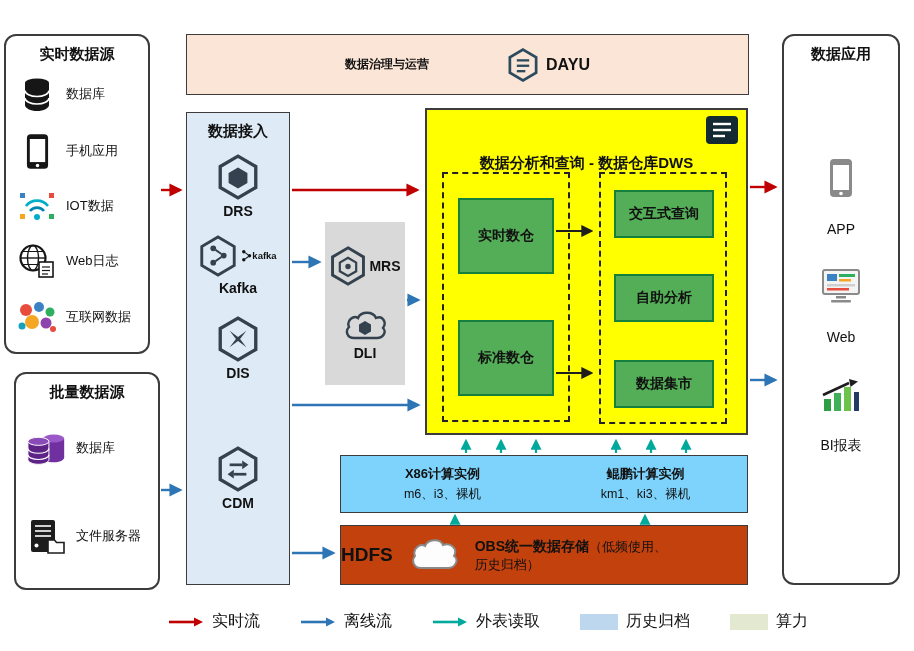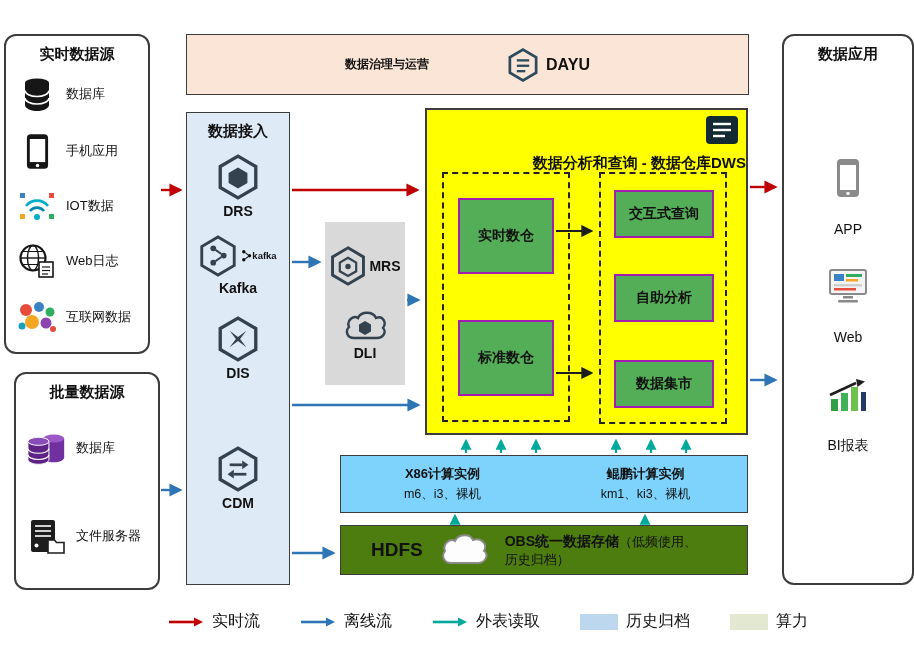--- a/index.html
+++ b/index.html
@@ -10,21 +10,21 @@
   .ptitle{font-weight:bold;font-size:15px;text-align:center;margin-top:9px;}
   .src-list{display:flex;flex-direction:column;justify-content:space-around;
             height:calc(100% - 38px);padding:2px 6px 8px 10px;}
   .src-item{display:flex;align-items:center;gap:8px;}
   .src-item .ic{width:42px;display:flex;justify-content:center;flex:0 0 42px;}
   .src-item .lbl{font-size:13px;line-height:1.25;}
   .svc{position:absolute;left:0;width:100%;display:flex;flex-direction:column;
        align-items:center;gap:3px;}
   .svc .nm{font-weight:bold;font-size:14px;}
   .kafka-row{display:flex;align-items:center;gap:2px;}
-  .greenbox{position:absolute;background:#54AE57;border:2px solid #a21caf;box-sizing:border-box;
+  .greenbox{position:absolute;background:#54AE57;border:2px solid #15803d;box-sizing:border-box;
             display:flex;align-items:center;justify-content:center;
             font-weight:bold;font-size:14px;color:#111;}
   .dashed{position:absolute;border:2px dashed #222;box-sizing:border-box;}
   .cell{flex:1;display:flex;flex-direction:column;align-items:center;justify-content:center;gap:3px;}
   .cell .t{font-weight:bold;font-size:13px;}
   .cell .d{font-size:12.5px;}
   .app-item{position:absolute;left:0;width:100%;display:flex;flex-direction:column;
             align-items:center;gap:23px;}
   .app-item .lbl{font-size:14px;}
   .legend{position:absolute;left:168px;top:611px;display:flex;align-items:center;gap:40px;}
@@ -232,21 +232,21 @@
         <svg width="44" height="34" viewBox="0 0 44 34">
           <path d="M11 29 C4 29 2 22 6 18 C3 11 11 6 15 9 C18 2 30 2 33 9 C40 6 44 14 40 19 C44 23 40 29 34 29 Z" fill="none" stroke="#33424E" stroke-width="2.4"></path>
           <polygon points="22,12 28,15.5 28,22.5 22,26 16,22.5 16,15.5" fill="#33424E"></polygon>
         </svg>
       </span>
       <span class="nm" style="font-weight:bold;font-size:14px;">DLI</span>
     </div>
   </div>
 
   <div class="panel" style="left:425px;top:108px;width:323px;height:327px;background:#FFFF00;">
-    <div style="position:absolute;top:12px;left:0;width:100%;text-align:right;font-weight:bold;font-size:15px;margin-top:32px;">数据分析和查询 - 数据仓库DWS</div>
+    <div style="position:absolute;top:12px;left:0;width:100%;text-align:center;font-weight:bold;font-size:15px;margin-top:32px;">数据分析和查询 - 数据仓库DWS</div>
     <span style="position:absolute;right:7px;top:5px;">
       <svg width="34" height="30" viewBox="0 0 34 30">
         <rect x="1" y="1" width="32" height="28" rx="4" fill="#132A33"></rect>
         <line x1="8" y1="9" x2="26" y2="9" stroke="#fff" stroke-width="2.4"></line>
         <line x1="8" y1="15" x2="26" y2="15" stroke="#fff" stroke-width="2.4"></line>
         <line x1="8" y1="21" x2="20" y2="21" stroke="#fff" stroke-width="2.4"></line>
       </svg>
     </span>
 
     <div class="dashed" style="left:15px;top:62px;width:128px;height:250px;">
@@ -265,34 +265,34 @@
     <div class="cell">
       <span class="t">X86计算实例</span>
       <span class="d">m6、i3、裸机</span>
     </div>
     <div class="cell">
       <span class="t">鲲鹏计算实例</span>
       <span class="d">km1、ki3、裸机</span>
     </div>
   </div>
 
-  <div class="panel" style="left:340px;top:525px;width:408px;height:50px;background:#4d7c0f;border-width:1.5px;
-       display:flex;align-items:center;padding-left:30px;gap:16px;">
+  <div class="panel" style="left:340px;top:525px;width:408px;height:60px;background:#c2410c;border-width:1.5px;
+       display:flex;align-items:center;gap:16px;">
     <span style="font-weight:bold;font-size:19px;">HDFS</span>
     <span>
       <svg width="50" height="34" viewBox="0 0 50 34">
         <path d="M12 30 C5 30 2 23 6 18 C3 11 11 5 16 8 C19 1 31 0 34 7 C42 4 49 11 45 18 C50 21 47 29 40 30 Z" fill="#FDFDFD" stroke="#8A8A8A" stroke-width="2"></path>
       </svg>
     </span>
     <span style="width:200px;font-size:13px;line-height:1.35;">
       <b style="font-size:14px;">OBS统一数据存储</b><span>（低频使用、历史归档）</span>
     </span>
   </div>
 
-  <div class="panel rounded" style="left:782px;top:34px;width:132px;height:551px;">
+  <div class="panel rounded" style="left:782px;top:34px;width:118px;height:551px;">
     <div class="ptitle">数据应用</div>
 
     <div class="app-item" style="top:122px;">
       <span>
         <svg width="26" height="40" viewBox="0 0 26 40">
           <rect x="2" y="1" width="22" height="38" rx="4" fill="#8A8A8A"></rect>
           <rect x="5" y="7" width="16" height="25" fill="#fff"></rect>
           <circle cx="13" cy="35.5" r="1.8" fill="#fff"></circle>
         </svg>
       </span>

